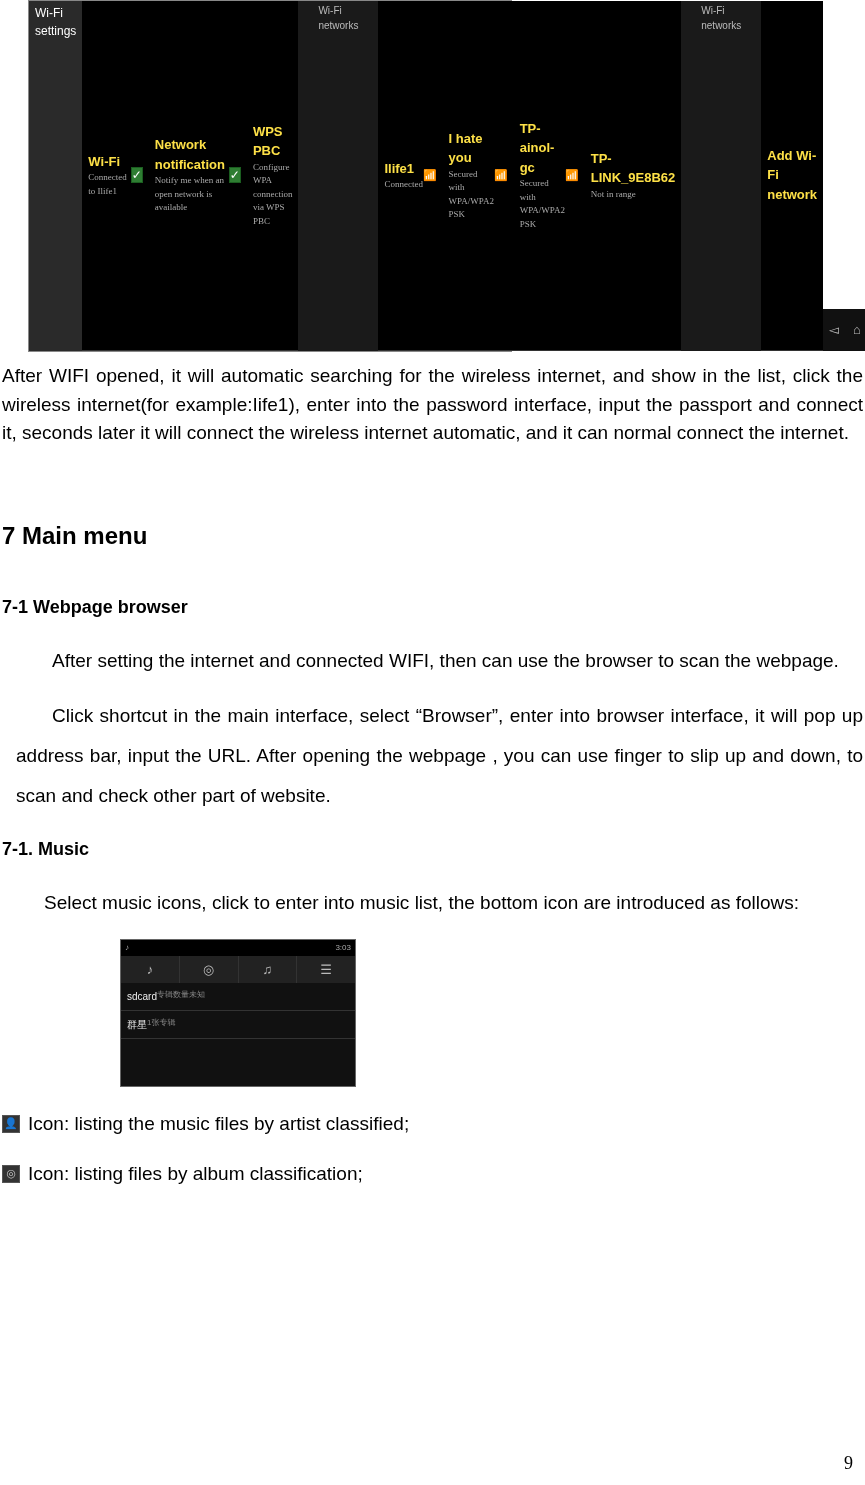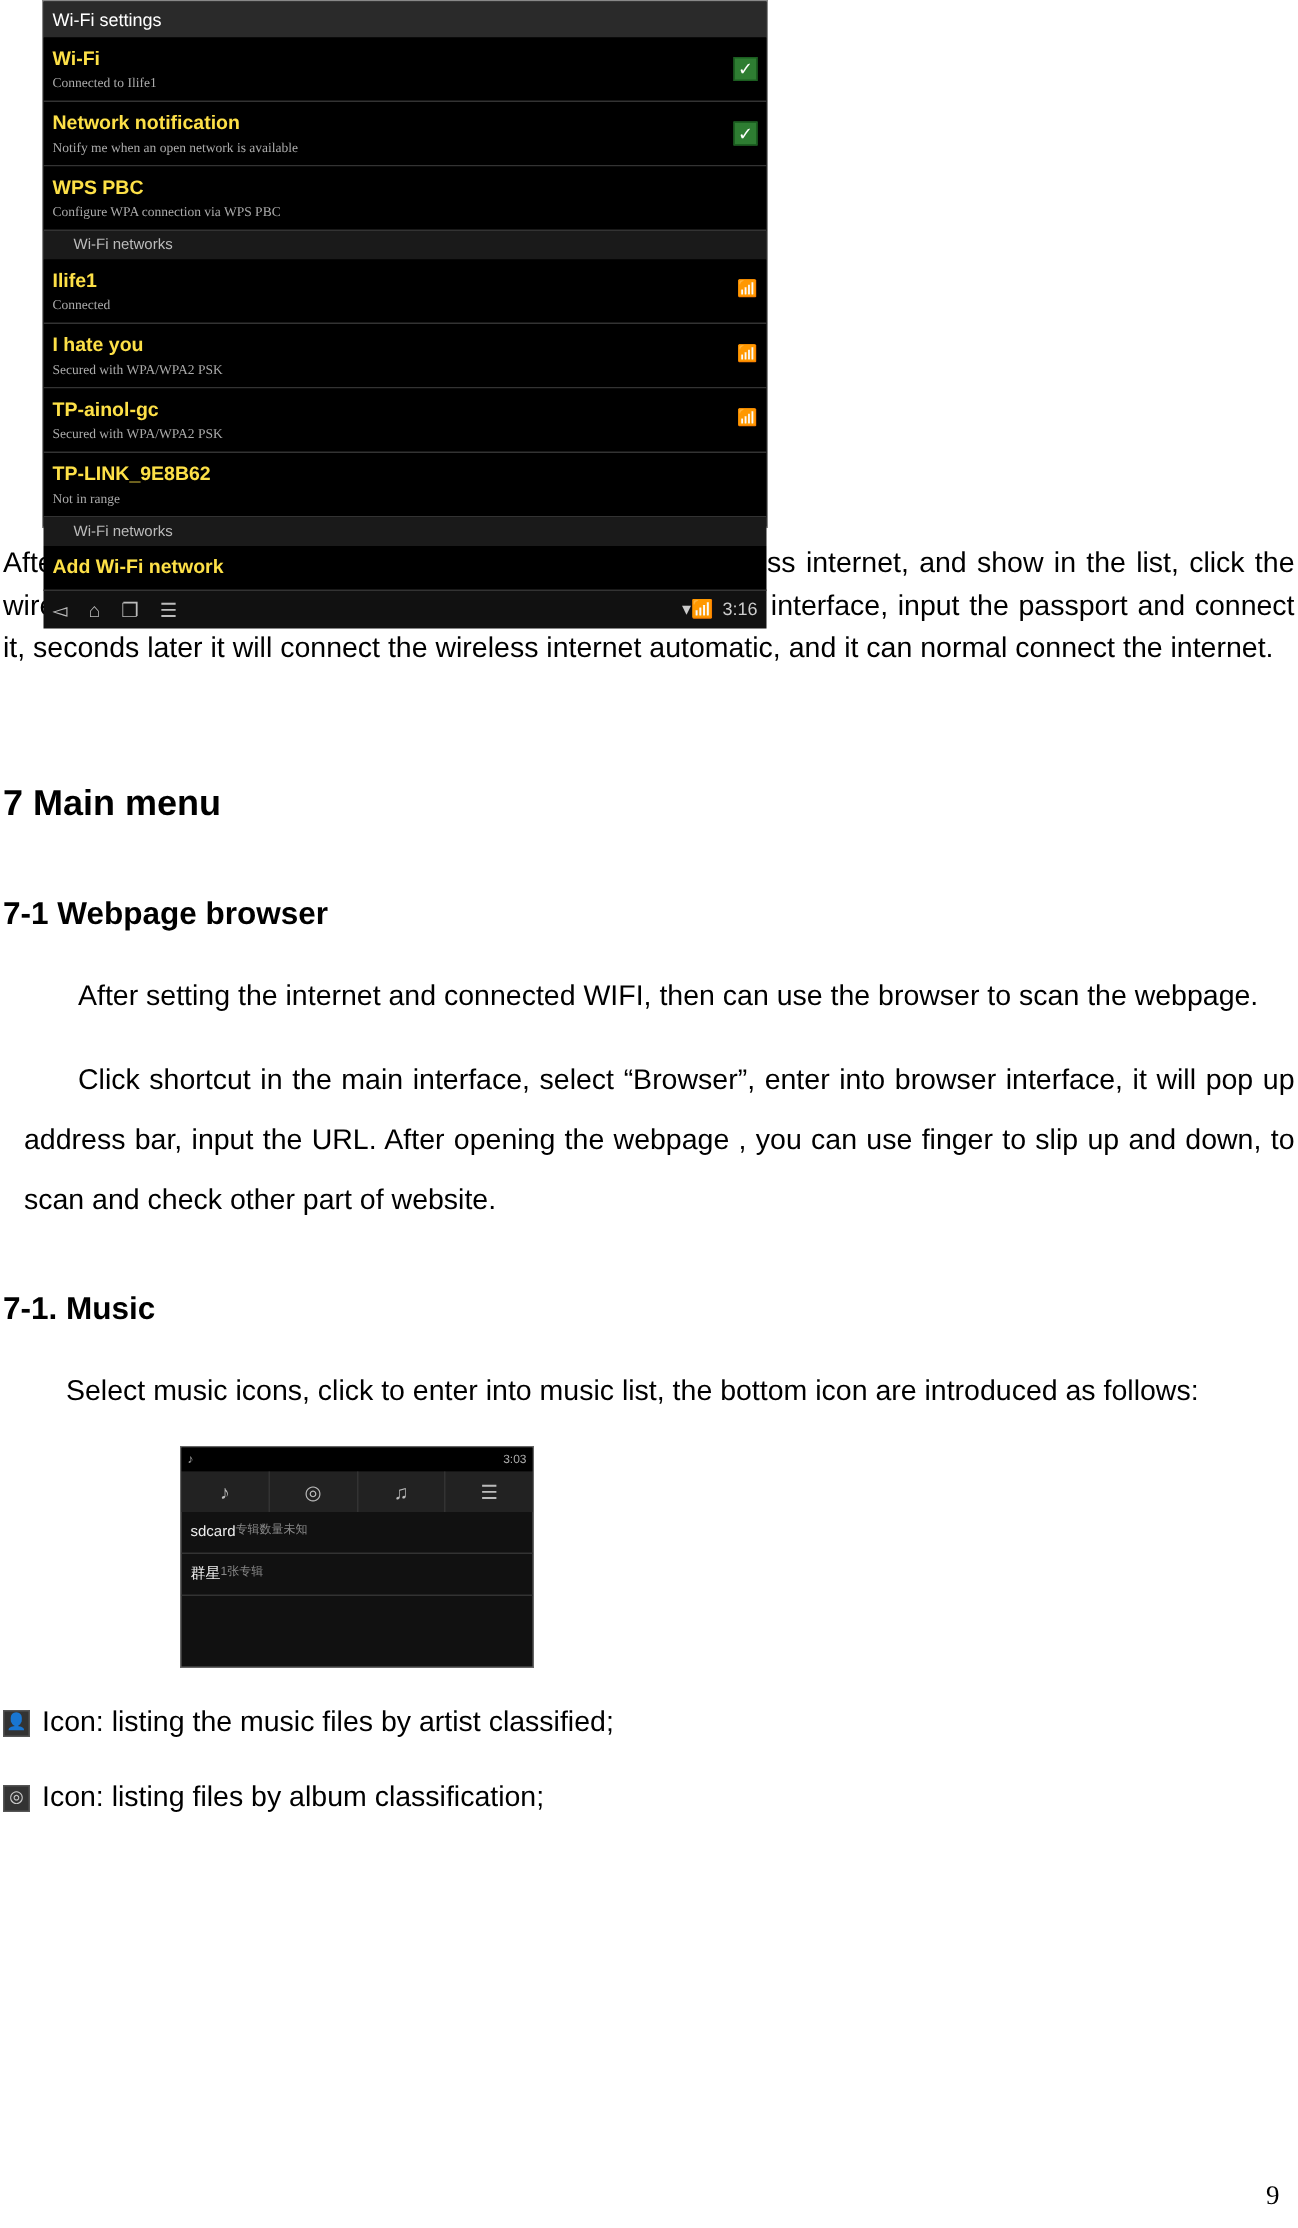--- a/index.html
+++ b/index.html
@@ -15,21 +15,21 @@
   .wifi-shot {
     width: 484px;
     height: 352px;
     margin: 0 0 10px 28px;
     background: #000;
     border: 1px solid #888;
     color: #fff;
     font-size: 11px;
     position: relative;
     display: flex;
-    flex-direction: column;
+    flex-direction: row;
     justify-content: space-between;
   }
   .wifi-hdr { background: #2a2a2a; padding: 3px 6px; font-size: 12px; }
   .wifi-row {
     border-bottom: 1px solid #333;
     padding: 4px 6px 5px 6px;
     display: flex;
     justify-content: space-between;
     align-items: center;
     background: #000;
@@ -52,22 +52,22 @@
   .para {
     padding: 0 0 0 0;
     text-align: justify;
     margin: 8px 2px 8px 2px;
   }
   h2.section {
     font-size: 24px; font-weight: bold;
     margin: 70px 2px 40px 2px;
   }
   h3.sub {
-    font-size: 21px; font-weight: bold;
-    margin: 36px 2px 20px 2px;
+    font-size: 18px; font-weight: bold;
+    margin: 20px 2px 20px 2px;
   }
   .body-p {
     margin: 0 2px 16px 16px;
     line-height: 2.1;
     text-align: justify;
   }
   .indent { text-indent: 36px; }
   .music-shot {
     width: 236px; height: 148px;
     margin: 12px 0 20px 120px;

